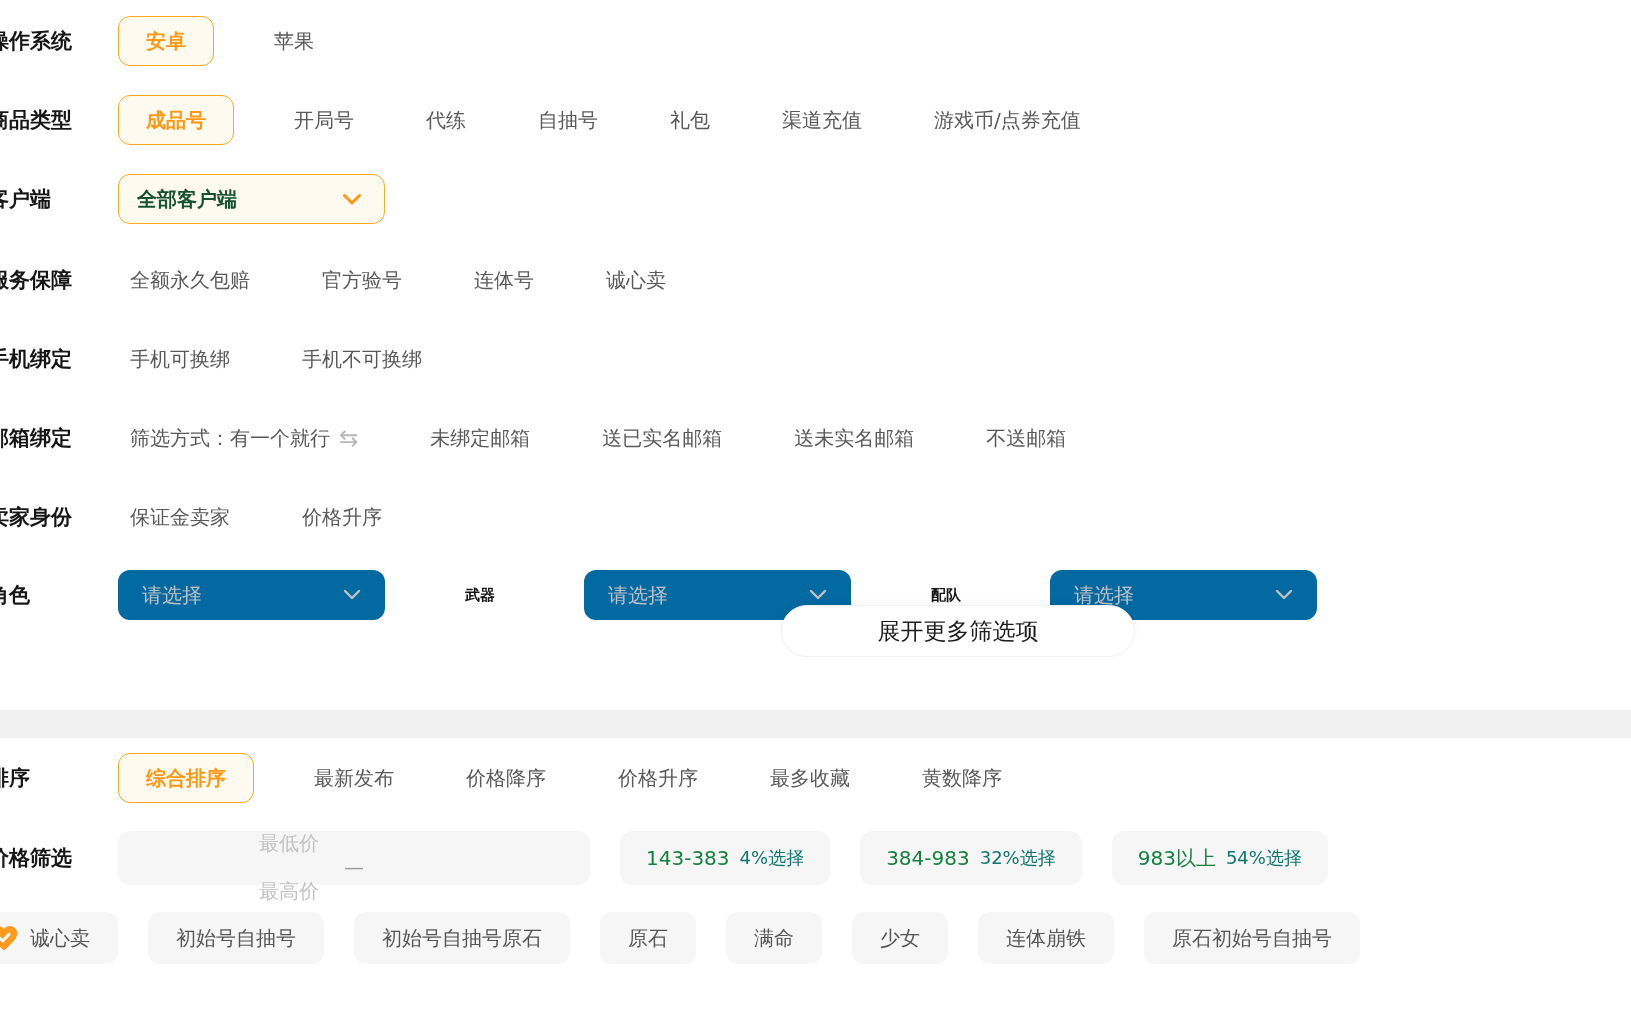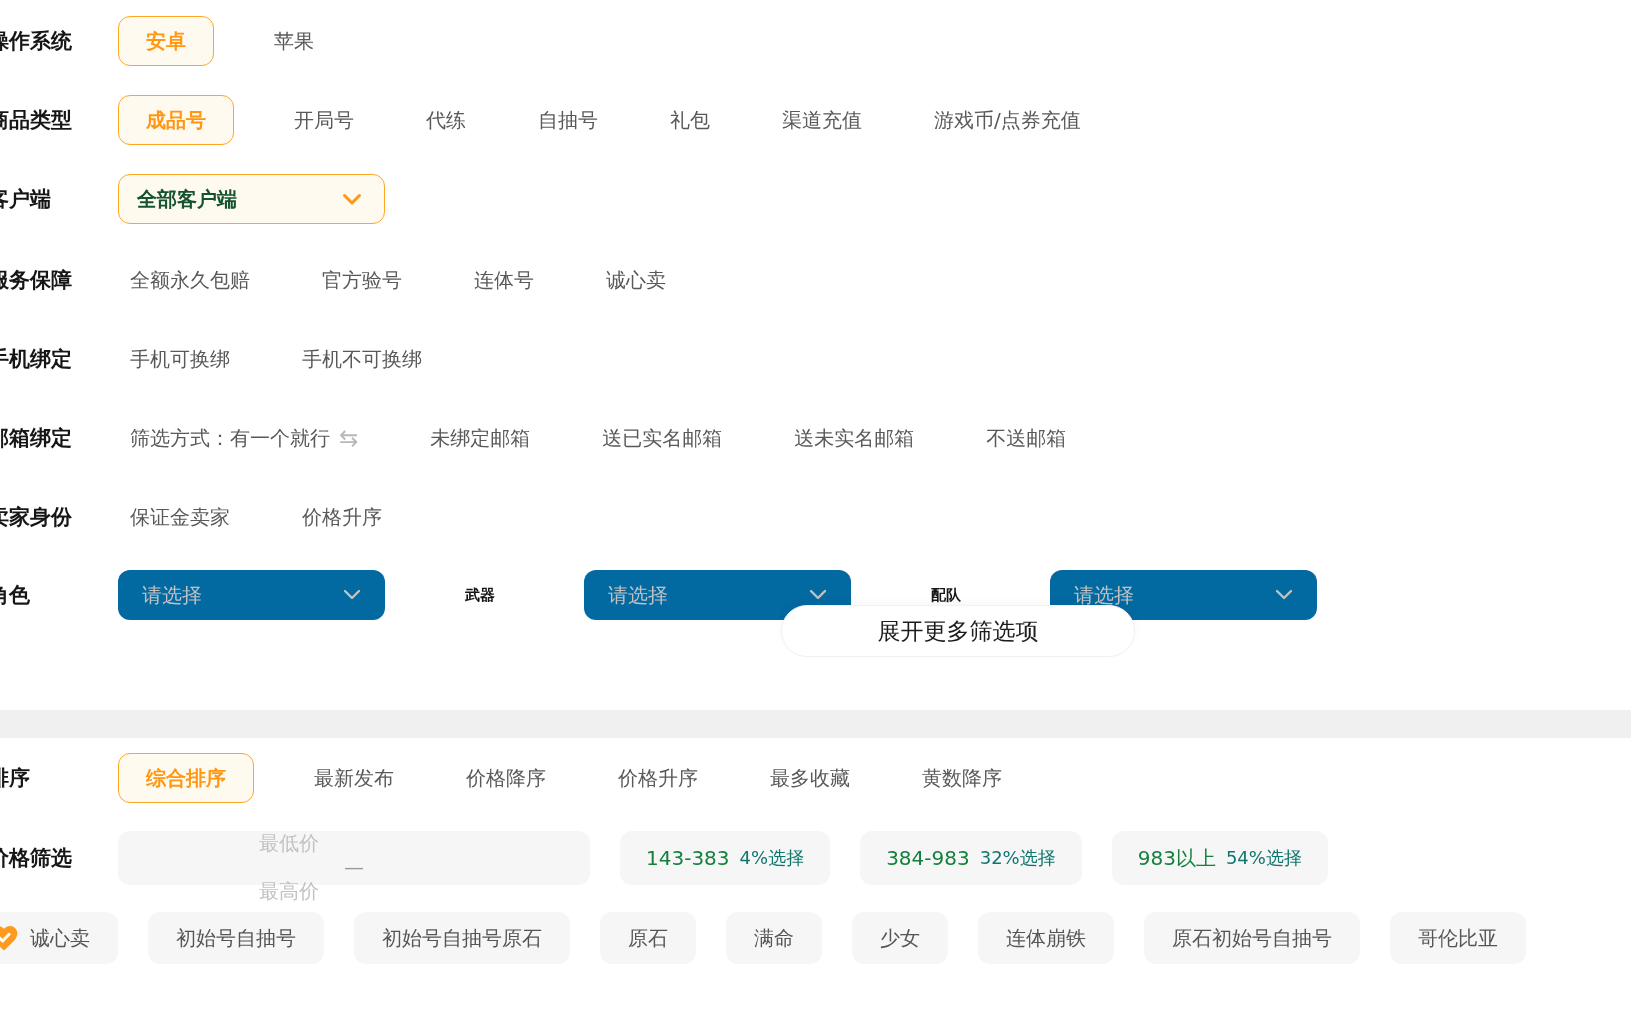--- a/index.html
+++ b/index.html
@@ -230,16 +230,15 @@
       </span>
       <span>诚心卖</span>
     </div>
     <div class="tag">初始号自抽号</div>
     <div class="tag">初始号自抽号原石</div>
     <div class="tag">原石</div>
     <div class="tag">满命</div>
     <div class="tag">少女</div>
     <div class="tag">连体崩铁</div>
     <div class="tag">原石初始号自抽号</div>
-    <div class="tag">哥伦比亚</div>
   </div>
 
 </div>
 
 </body></html>

